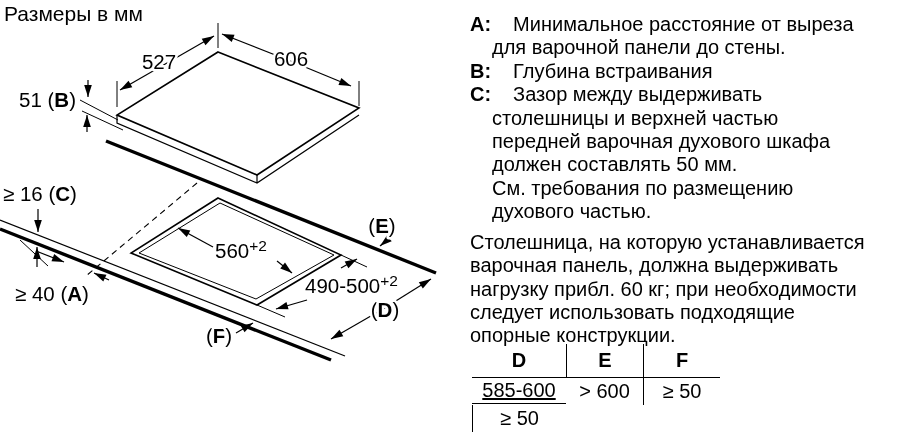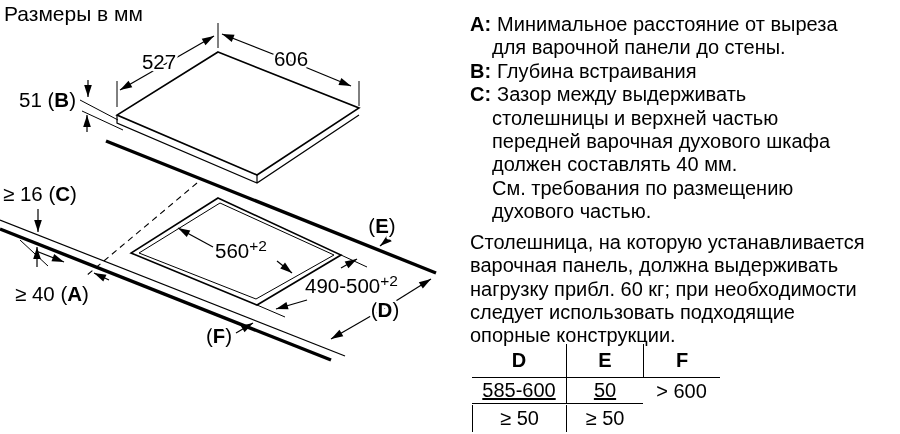--- a/index.html
+++ b/index.html
@@ -15,21 +15,21 @@
   #drawing .thk{stroke:#000;stroke-width:3.4;fill:none;}
   #drawing .med{stroke:#000;stroke-width:1.6;fill:#fff;}
   #drawing .thin{stroke:#000;stroke-width:1;fill:none;}
   #drawing .dash{stroke:#000;stroke-width:1.1;fill:none;stroke-dasharray:6 4.5;}
   
   #notes{position:absolute;left:470px;top:13px;width:440px;font-size:20px;line-height:23.4px;}
   .note-row{white-space:nowrap;}
   .note-row.indent{padding-left:22px;}
   .note-letter{font-weight:bold;}
   .note-letter::after{content:"";margin-right:0;}
-  .note-text{margin-left:6px;}
+  .note-text{margin-left:22px;}
   .note-row.indent .note-text{margin-left:0;}
   #paragraph{position:absolute;left:470px;top:231px;width:440px;font-size:20px;line-height:23.3px;}
   .para-line{white-space:nowrap;}
   
   #def-table{position:absolute;left:472px;top:344px;display:grid;
              grid-template-columns:94px 77px 77px;font-size:20px;}
   #def-table .cell{display:flex;align-items:center;justify-content:center;white-space:nowrap;}
   #def-table .head{font-weight:bold;height:33px;border-bottom:1.5px solid #000;}
   #def-table .r1{height:25px;border-bottom:1.5px solid #000;text-decoration:underline;}
   #def-table .r2{height:27px;}
@@ -145,37 +145,36 @@
     </g>
   </svg>
 
   <div id="notes">
     <div class="note-row"><span class="note-letter">А:</span><span class="note-text">Минимальное расстояние от выреза</span></div>
     <div class="note-row indent"><span class="note-text">для варочной панели до стены.</span></div>
     <div class="note-row"><span class="note-letter">В:</span><span class="note-text">Глубина встраивания</span></div>
     <div class="note-row"><span class="note-letter">С:</span><span class="note-text">Зазор между выдерживать</span></div>
     <div class="note-row indent"><span class="note-text">столешницы и верхней частью</span></div>
     <div class="note-row indent"><span class="note-text">передней варочная духового шкафа</span></div>
-    <div class="note-row indent"><span class="note-text">должен составлять 40 мм.</span></div>
+    <div class="note-row indent"><span class="note-text">должен составлять 50 мм.</span></div>
     <div class="note-row indent"><span class="note-text">См. требования по размещению</span></div>
     <div class="note-row indent"><span class="note-text">духового частью.</span></div>
   </div>
 
   <div id="paragraph">
     <div class="para-line">Столешница, на которую устанавливается</div>
     <div class="para-line">варочная панель, должна выдерживать</div>
     <div class="para-line">нагрузку прибл. 60 кг; при необходимости</div>
     <div class="para-line">следует использовать подходящие</div>
     <div class="para-line">опорные конструкции.</div>
   </div>
 
   <div id="def-table">
     <div class="cell head">D</div>
     <div class="cell head vline">E</div>
     <div class="cell head vline">F</div>
     <div class="cell r1">585-600</div>
-    <div class="cell r1 vline">50</div>
     <div class="cell r2">&gt; 600</div>
     <div class="cell r2 vline">≥ 50</div>
     <div class="cell r2 vline">≥ 50</div>
   </div>
 
 </div>
 
 </body></html>

